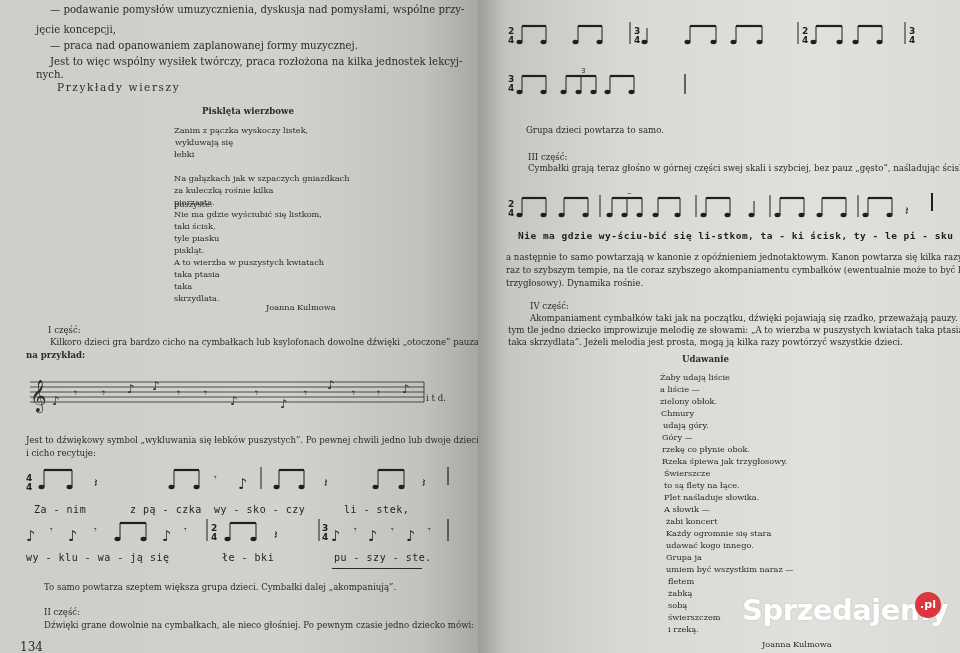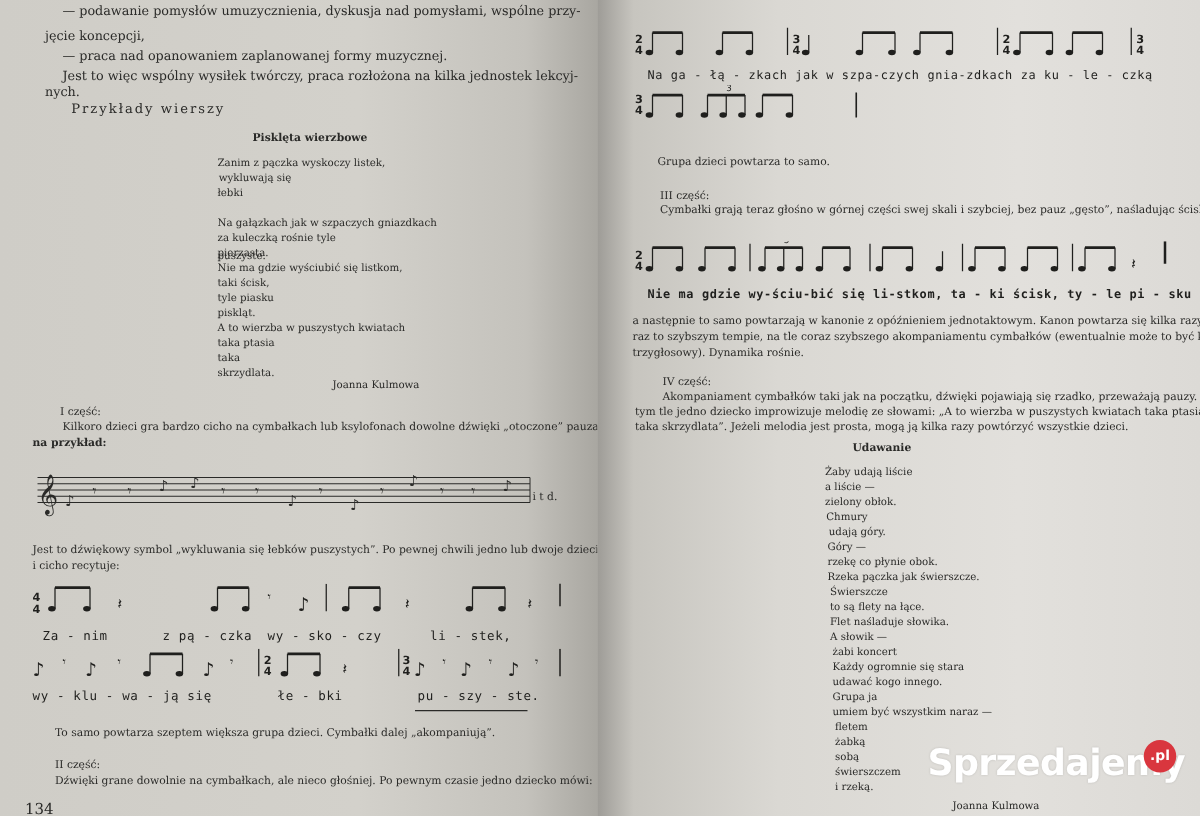--- a/index.html
+++ b/index.html
@@ -53,21 +53,21 @@
   <div class="txt spaced" style="left:57px;top:80px;font-size:10.5px;">Przykłady wierszy</div>
 
   <div class="txt bold sm" style="left:202px;top:105px;">Pisklęta wierzbowe</div>
 
   <div class="poem">
     <div class="line" style="left:174px;top:124px;">Zanim z pączka wyskoczy listek,</div>
     <div class="line" style="left:175px;top:136px;">wykluwają się</div>
     <div class="line" style="left:174px;top:148px;">łebki</div>
     <div class="line" style="left:174px;top:160px;margin-top:38px;">puszyste.</div>
     <div class="line" style="left:174px;top:172px;">Na gałązkach jak w szpaczych gniazdkach</div>
-    <div class="line" style="left:174px;top:184px;">za kuleczką rośnie tyle</div>
+    <div class="line" style="left:174px;top:184px;">za kuleczką rośnie kilka</div>
     <div class="line" style="left:174px;top:196px;">pierzasta.</div>
     <div class="line" style="left:174px;top:208px;">Nie ma gdzie wyściubić się listkom,</div>
     <div class="line" style="left:174px;top:220px;">taki ścisk,</div>
     <div class="line" style="left:174px;top:232px;">tyle piasku</div>
     <div class="line" style="left:174px;top:244px;">piskląt.</div>
     <div class="line" style="left:174px;top:256px;">A to wierzba w puszystych kwiatach</div>
     <div class="line" style="left:174px;top:268px;">taka ptasia</div>
     <div class="line" style="left:174px;top:280px;">taka</div>
     <div class="line" style="left:174px;top:292px;">skrzydlata.</div>
     <div class="line" style="left:266px;top:301px;">Joanna Kulmowa</div>
@@ -303,21 +303,20 @@
         </g>
       <ellipse cx="347.5" cy="20" rx="3" ry="2.2" stroke="none"></ellipse>
         <ellipse cx="371.5" cy="20" rx="3" ry="2.2" stroke="none"></ellipse>
       <g stroke-width="1">
           <line x1="397" y1="0" x2="397" y2="22"></line>
         </g>
       <text x="401" y="12" font-size="9" font-weight="bold" stroke="none">3</text>
       <text x="401" y="21" font-size="9" font-weight="bold" stroke="none">4</text>
     </g>
   </svg>
-  <div class="txt hand" style="left:40px;top:53px;font-size:9.5px;">Na ga - łą - zkach jak w szpa-czych gnia-zdkach za ku - le - czką</div>
 
   <svg class="score" style="left:30px;top:68px;" width="220" height="32">
     <g fill="#1f1f1d" stroke="#1f1f1d" font-family="DejaVu Sans, sans-serif">
       <text x="0" y="14" font-size="9" font-weight="bold" stroke="none">3</text>
       <text x="0" y="23" font-size="9" font-weight="bold" stroke="none">4</text>
       <g stroke-width="2.2">
           <line x1="14" y1="8" x2="38" y2="8"></line>
         </g>
       <g stroke-width="1">
           <line x1="14" y1="8" x2="14" y2="24"></line>
@@ -472,21 +471,21 @@
   <div class="txt sm bold" style="left:204px;top:353px;">Udawanie</div>
 
   <div class="poem">
     <div class="line" style="left:182px;top:371px;">Żaby udają liście</div>
     <div class="line" style="left:182px;top:383px;">a liście —</div>
     <div class="line" style="left:182px;top:395px;">zielony obłok.</div>
     <div class="line" style="left:183px;top:407px;">Chmury</div>
     <div class="line" style="left:185px;top:419px;"> udają góry.</div>
     <div class="line" style="left:184px;top:431px;">Góry —</div>
     <div class="line" style="left:184px;top:443px;">rzekę co płynie obok.</div>
-    <div class="line" style="left:184px;top:455px;">   Rzeka pączka jak świerszcze.</div>
+    <div class="line" style="left:184px;top:455px;">   Rzeka śpiewa jak trzygłosowy.</div>
     <div class="line" style="left:186px;top:467px;">Świerszcze</div>
     <div class="line" style="left:186px;top:479px;">to są flety na łące.</div>
     <div class="line" style="left:186px;top:491px;">Flet naśladuje słowika.</div>
     <div class="line" style="left:186px;top:503px;">A słowik —</div>
     <div class="line" style="left:188px;top:515px;">żabi koncert</div>
     <div class="line" style="left:188px;top:527px;">Każdy ogromnie się stara</div>
     <div class="line" style="left:188px;top:539px;">udawać kogo innego.</div>
     <div class="line" style="left:188px;top:551px;">Grupa ja</div>
     <div class="line" style="left:188px;top:563px;">umiem być wszystkim naraz —</div>
     <div class="line" style="left:190px;top:575px;">fletem</div>

